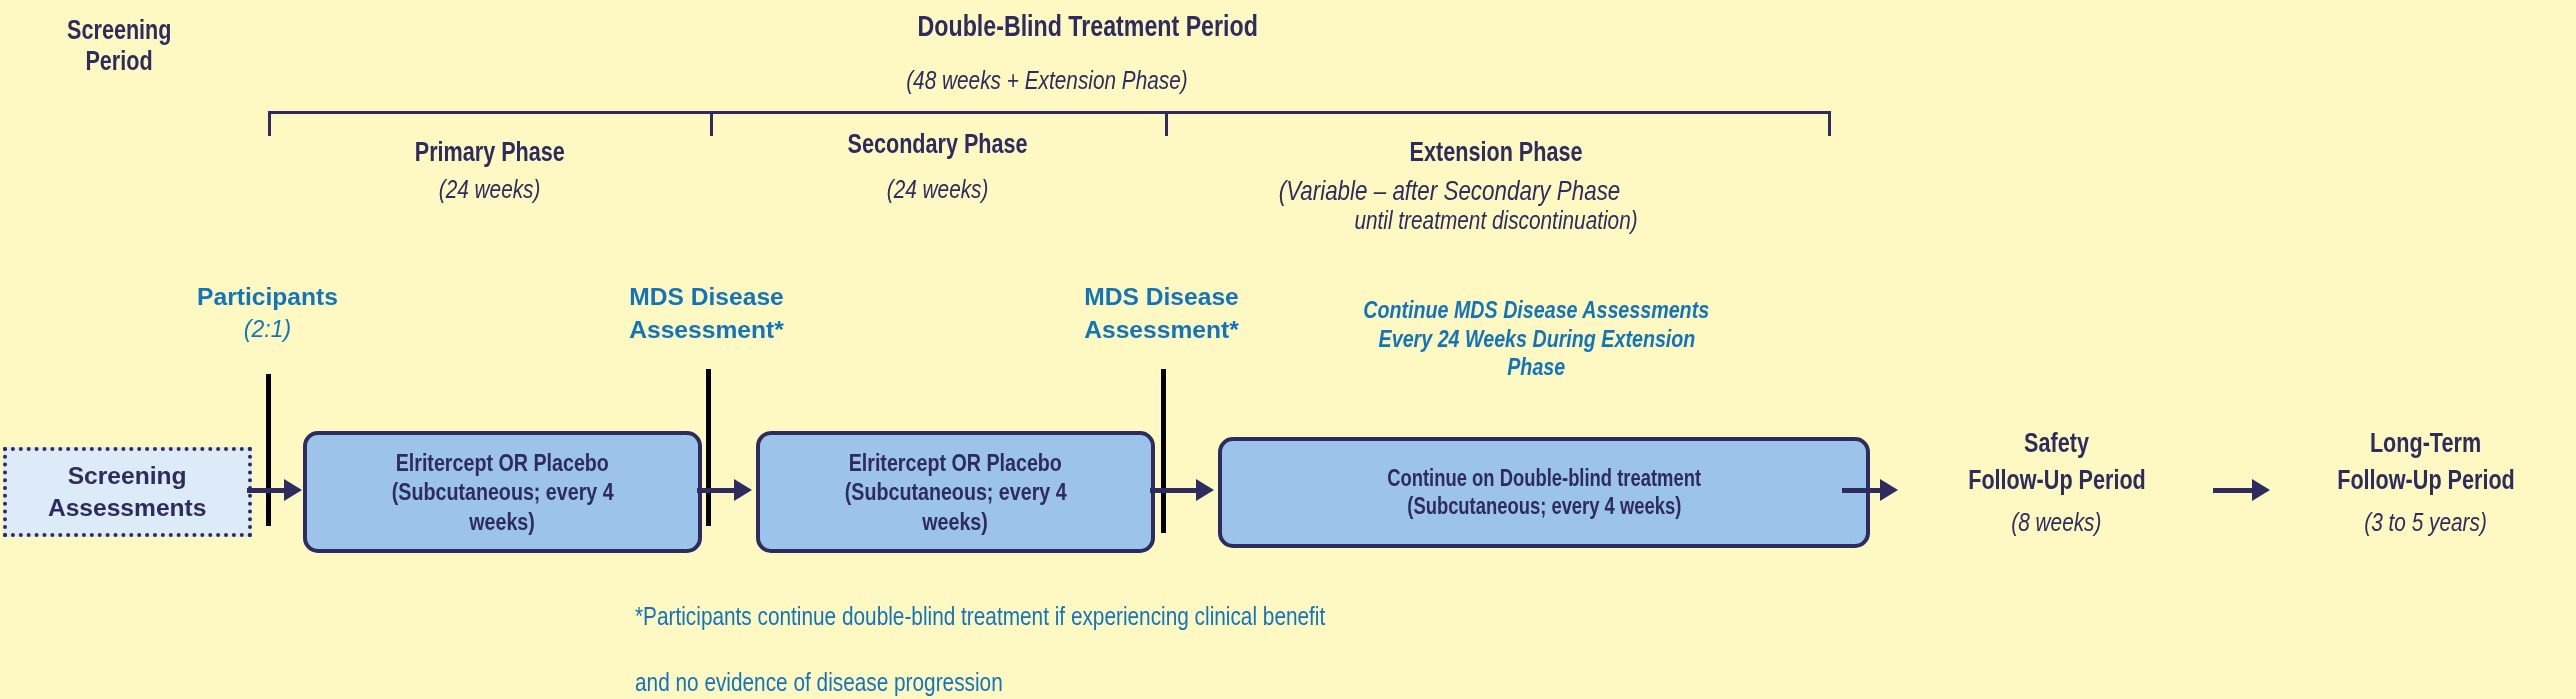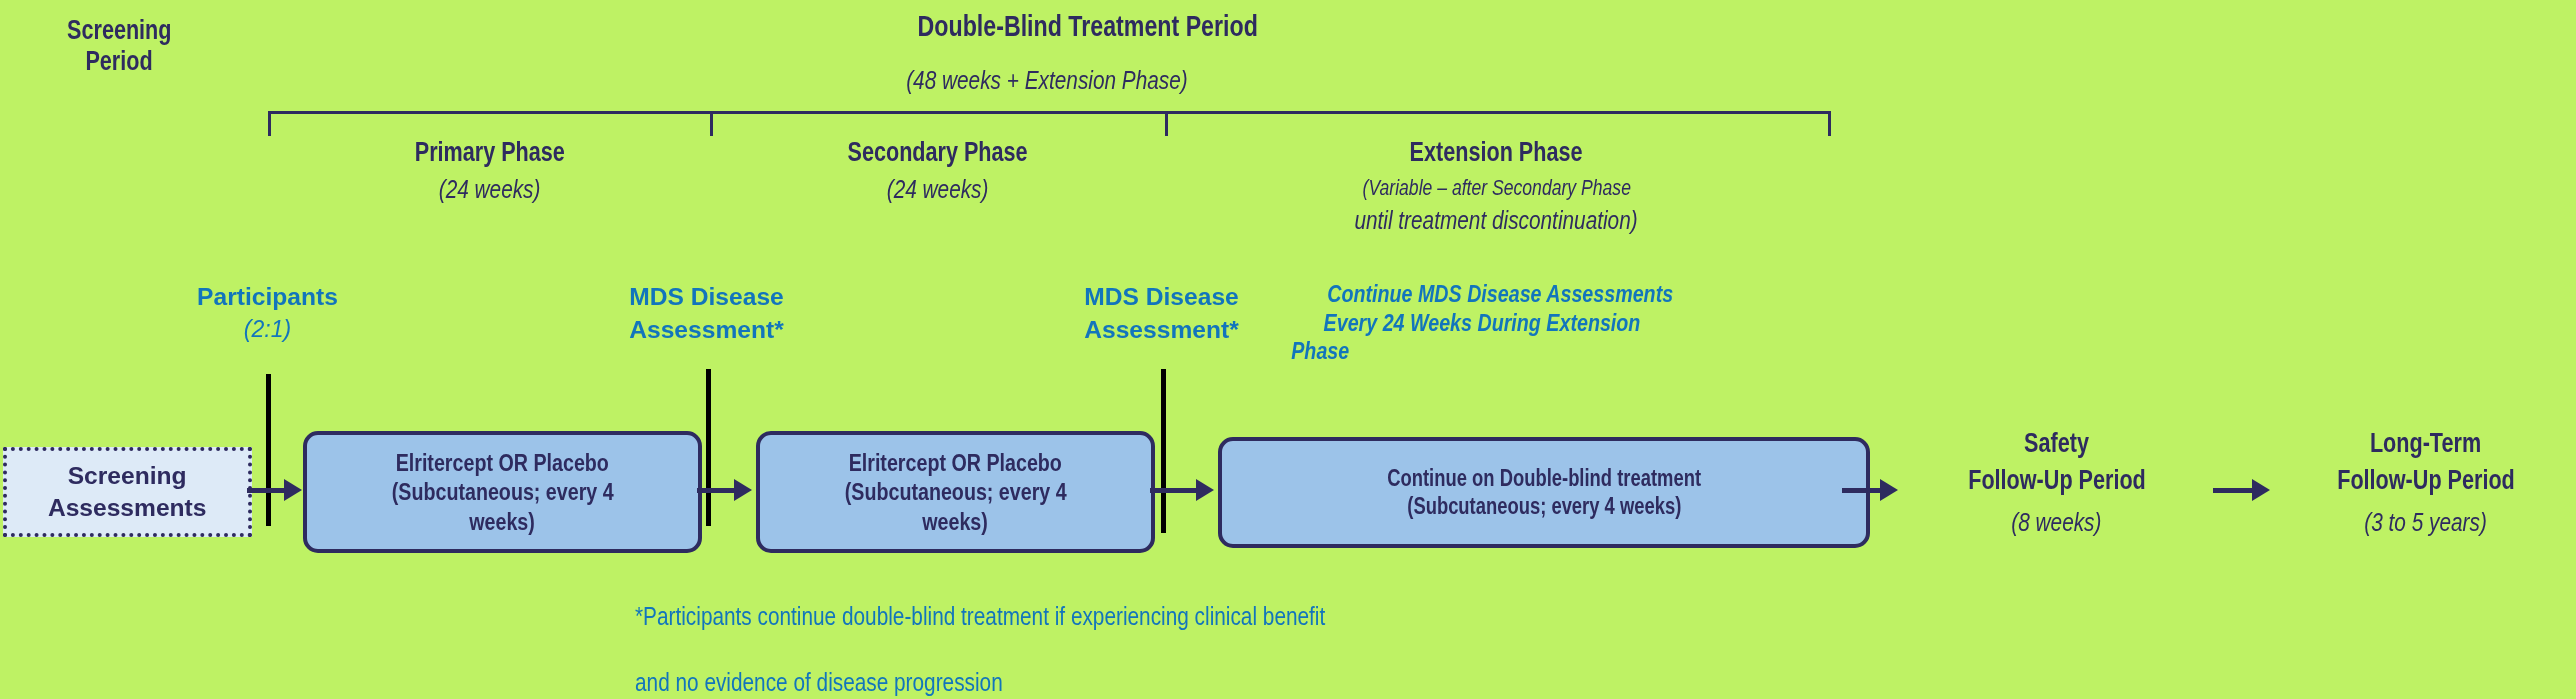--- a/index.html
+++ b/index.html
@@ -8,21 +8,21 @@
     background: #ffffff;
   }
   body {
     font-family: "Liberation Sans", "DejaVu Sans", sans-serif;
     -webkit-font-smoothing: antialiased;
   }
   #canvas {
     position: relative;
     width: 2576px;
     height: 700px;
-    background: #bef264;
+    background: #fef9c3;
     overflow: hidden;
   }
   .abs { position: absolute; }
 
   
   .navy        { color: #2E2B5F; }
   .blue        { color: #1275BC; text-align: center; }
   .ttl {
     font-weight: bold;
     line-height: 1.14;
@@ -33,21 +33,22 @@
     font-style: italic;
     font-weight: normal;
     line-height: 1.14;
     text-align: center;
     white-space: nowrap;
   }
   .ital-bold {
     font-style: italic;
     font-weight: bold;
     line-height: 1.16;
-    text-align: left;
+    text-align: center;
+    margin-top: 16px;
   }
 
   
   .squeeze { display: inline-block; transform: scaleX(0.80); transform-origin: center center; }
   .squeeze-l { display: inline-block; transform: scaleX(0.80); transform-origin: left center; }
 
   
   .bracket-top {
     background: #2E2B5F;
     height: 3.4px;
@@ -129,31 +130,31 @@
   <div class="abs bracket-tick" style="left:1165px; top:111px; height:24.6px;"></div>
   <div class="abs bracket-tick" style="left:1828px; top:111px; height:24.6px;"></div>
 
   <div class="abs ttl navy" style="left:268px; top:137px; width:443px; font-size:27px;">
     <span class="squeeze">Primary Phase</span>
   </div>
   <div class="abs ital navy" style="left:268px; top:175px; width:443px; font-size:26px;">
     <span class="squeeze">(24 weeks)</span>
   </div>
 
-  <div class="abs ttl navy" style="left:710px; top:137px; width:456px; font-size:27px;">
+  <div class="abs ttl navy" style="left:710px; top:129px; width:456px; font-size:27px;">
     <span class="squeeze">Secondary Phase</span>
   </div>
   <div class="abs ital navy" style="left:710px; top:175px; width:456px; font-size:26px;">
     <span class="squeeze">(24 weeks)</span>
   </div>
 
   <div class="abs ttl navy" style="left:1165px; top:137px; width:663px; font-size:27px;">
     <span class="squeeze">Extension Phase</span>
   </div>
-  <div class="abs ital navy" style="left:1165px; top:175px; width:663px; font-size:22px;">
+  <div class="abs ital navy" style="left:1118px; top:175px; width:663px; font-size:28px;">
     <span class="squeeze">(Variable – after Secondary Phase</span>
   </div>
   <div class="abs ital navy" style="left:1165px; top:206px; width:663px; font-size:26px;">
     <span class="squeeze">until treatment discontinuation)</span>
   </div>
 
   <div class="abs ttl blue" style="left:131px; top:283px; width:273px; font-size:24.6px;">
     <span>Participants</span>
   </div>
   <div class="abs ital blue" style="left:131px; top:316px; width:273px; font-size:23px;">

